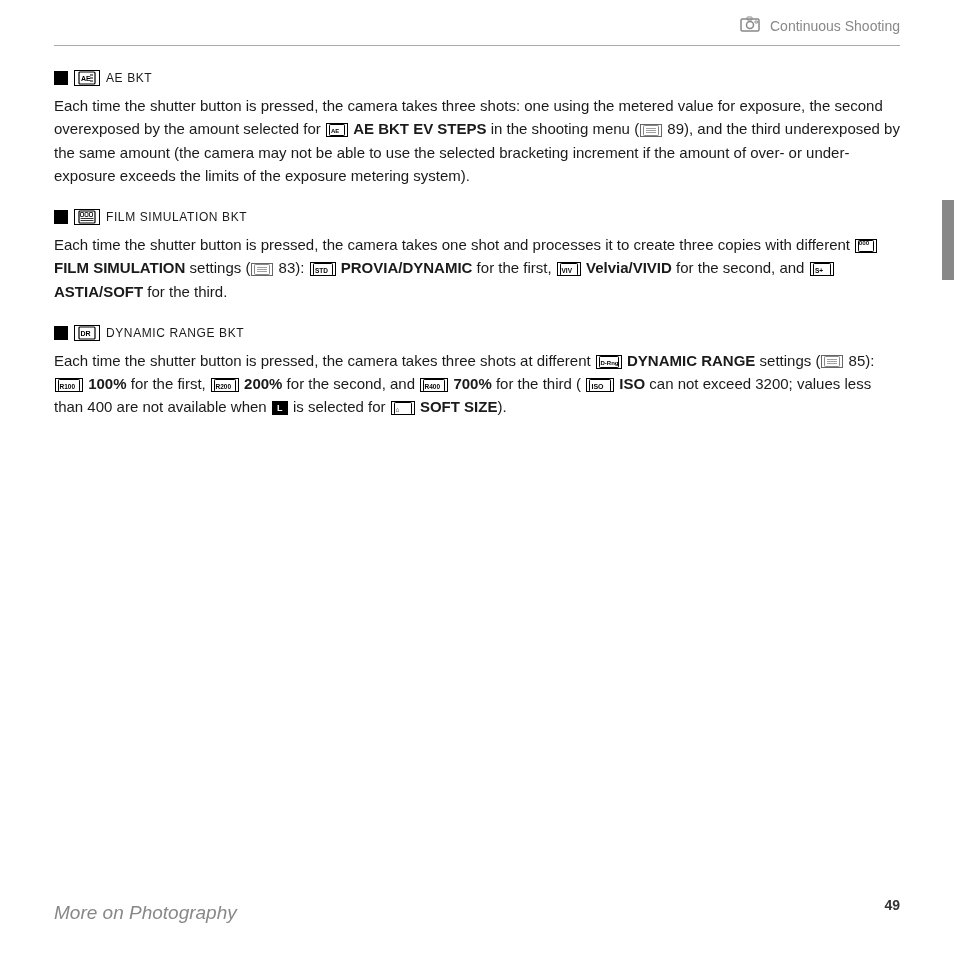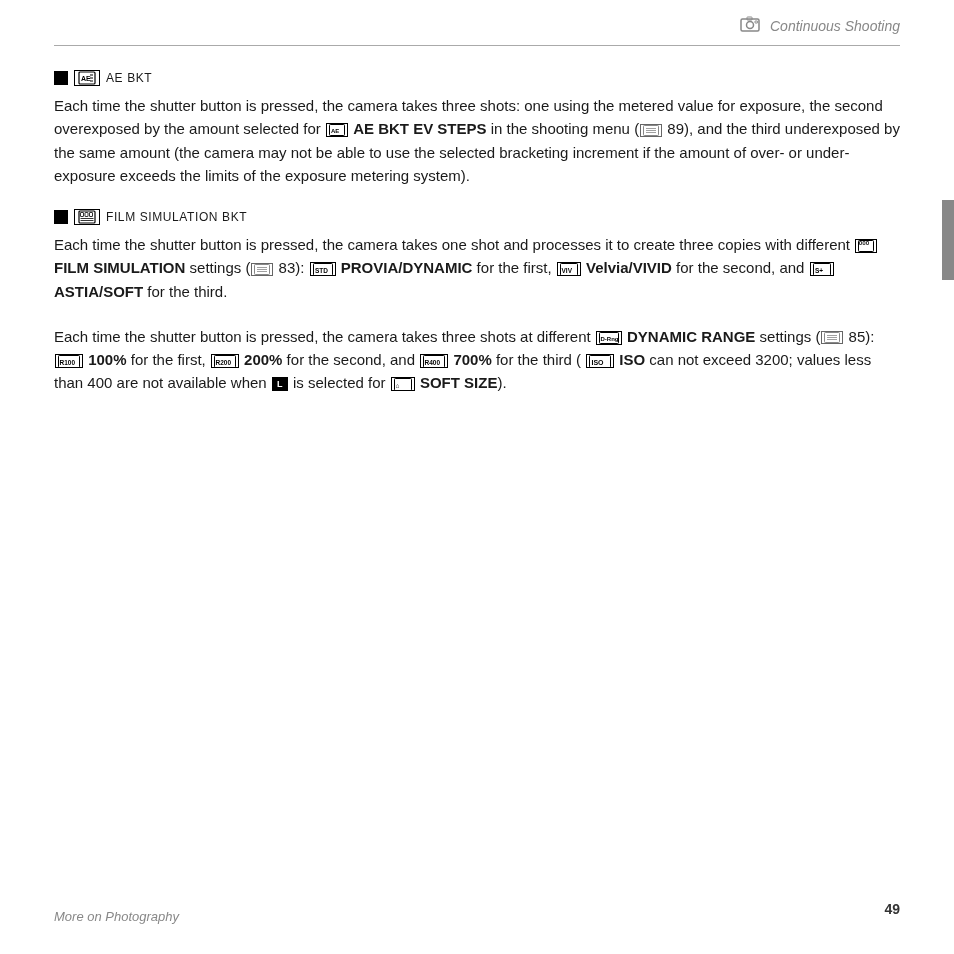--- a/index.html
+++ b/index.html
@@ -29,21 +29,20 @@
       align-items: center;
       padding: 16px 0 10px 0;
       border-bottom: 1px solid #aaa;
       margin-bottom: 24px;
       gap: 8px;
     }
 
     .header-title {
       font-size: 14px;
       color: #888;
-      font-style: italic;
     }
 
     
     .page-marker {
       position: absolute;
       right: 0;
       top: 200px;
       width: 12px;
       height: 80px;
       background: #888;
@@ -135,21 +134,21 @@
       position: absolute;
       bottom: 30px;
       left: 54px;
       right: 54px;
       display: flex;
       justify-content: space-between;
       align-items: center;
     }
 
     .footer-left {
-      font-size: 13px;
+      font-size: 19px;
       color: #888;
       font-style: italic;
       margin-top: 16px;
     }
 
     .footer-right {
       font-size: 14px;
       font-weight: bold;
       color: #333;
     }
@@ -362,20 +361,30 @@
       and <span class="astia-icon">
         <svg width="18" height="13" viewBox="0 0 18 13" fill="none">
             <rect x="0.5" y="0.5" width="17" height="12" rx="0.8" stroke="#000" stroke-width="1" fill="none"></rect>
             <text x="2" y="9.5" font-size="6.5" font-weight="bold" fill="#000" font-family="Arial">S+</text>
           </svg>
       </span> <span class="bold-text">ASTIA/SOFT</span> for the third.
     </div>
   </div>
 
   <div class="section">
+    <div class="section-heading">
+      <span class="black-square"></span>
+      <span class="heading-icon">
+        <svg width="18" height="14" viewBox="0 0 18 14" fill="none" xmlns="http://www.w3.org/2000/svg">
+          <rect x="1" y="1" width="16" height="12" rx="1" stroke="#000" stroke-width="1.2" fill="none"></rect>
+          <text x="2.5" y="10" font-size="7" font-weight="bold" fill="#000" font-family="Arial">DR</text>
+        </svg>
+      </span>
+      <span class="heading-text">DYNAMIC RANGE BKT</span>
+    </div>
     <div class="section-body">
       Each time the shutter button is pressed, the camera takes three shots at different
       <span class="inline-icon">
         <svg width="20" height="12" viewBox="0 0 20 12" fill="none">
             <rect x="0.5" y="0.5" width="19" height="11" rx="0.8" stroke="#000" stroke-width="1" fill="none"></rect>
             <text x="1.5" y="9" font-size="6" font-weight="bold" fill="#000" font-family="Arial">D-Rng</text>
           </svg>
       </span> <span class="bold-text">DYNAMIC RANGE</span> settings (<span class="menu-icon">
           <svg width="16" height="11" viewBox="0 0 16 11" fill="none">
             <rect x="0.5" y="0.5" width="15" height="10" rx="0.8" stroke="#888" stroke-width="1" fill="none"></rect>

